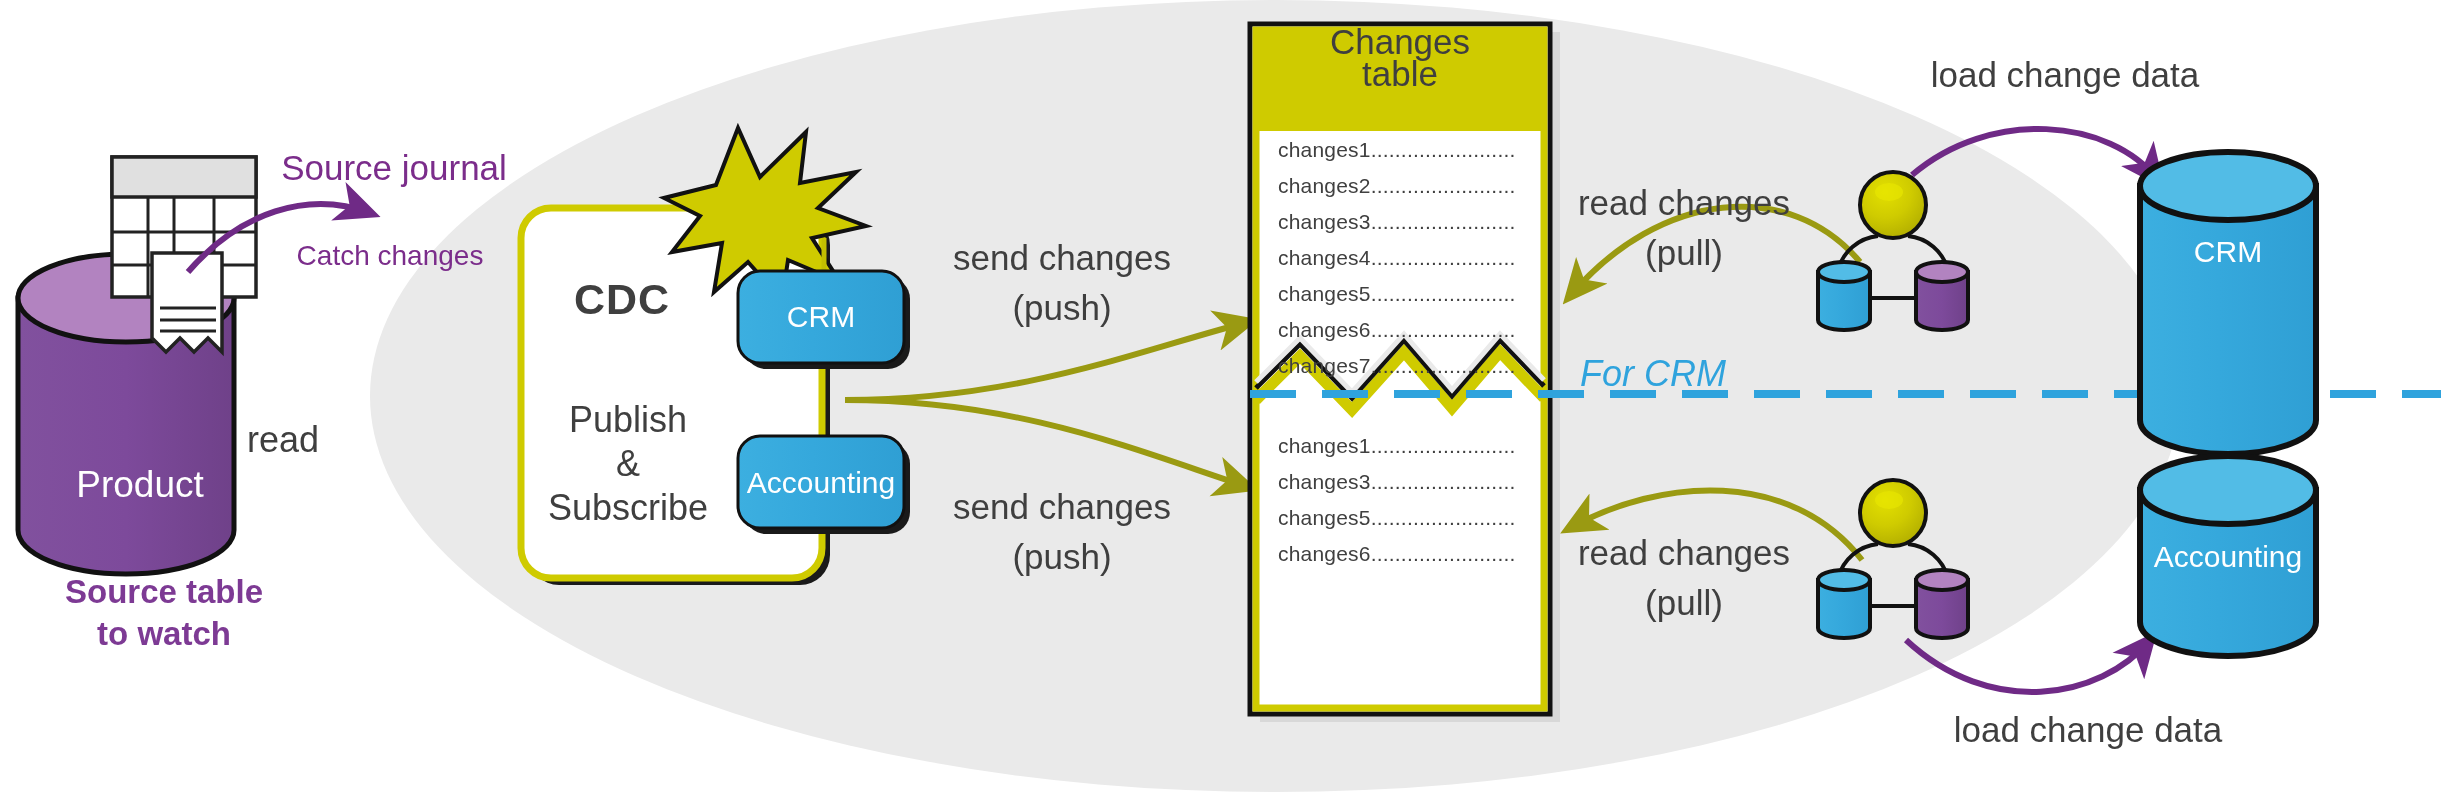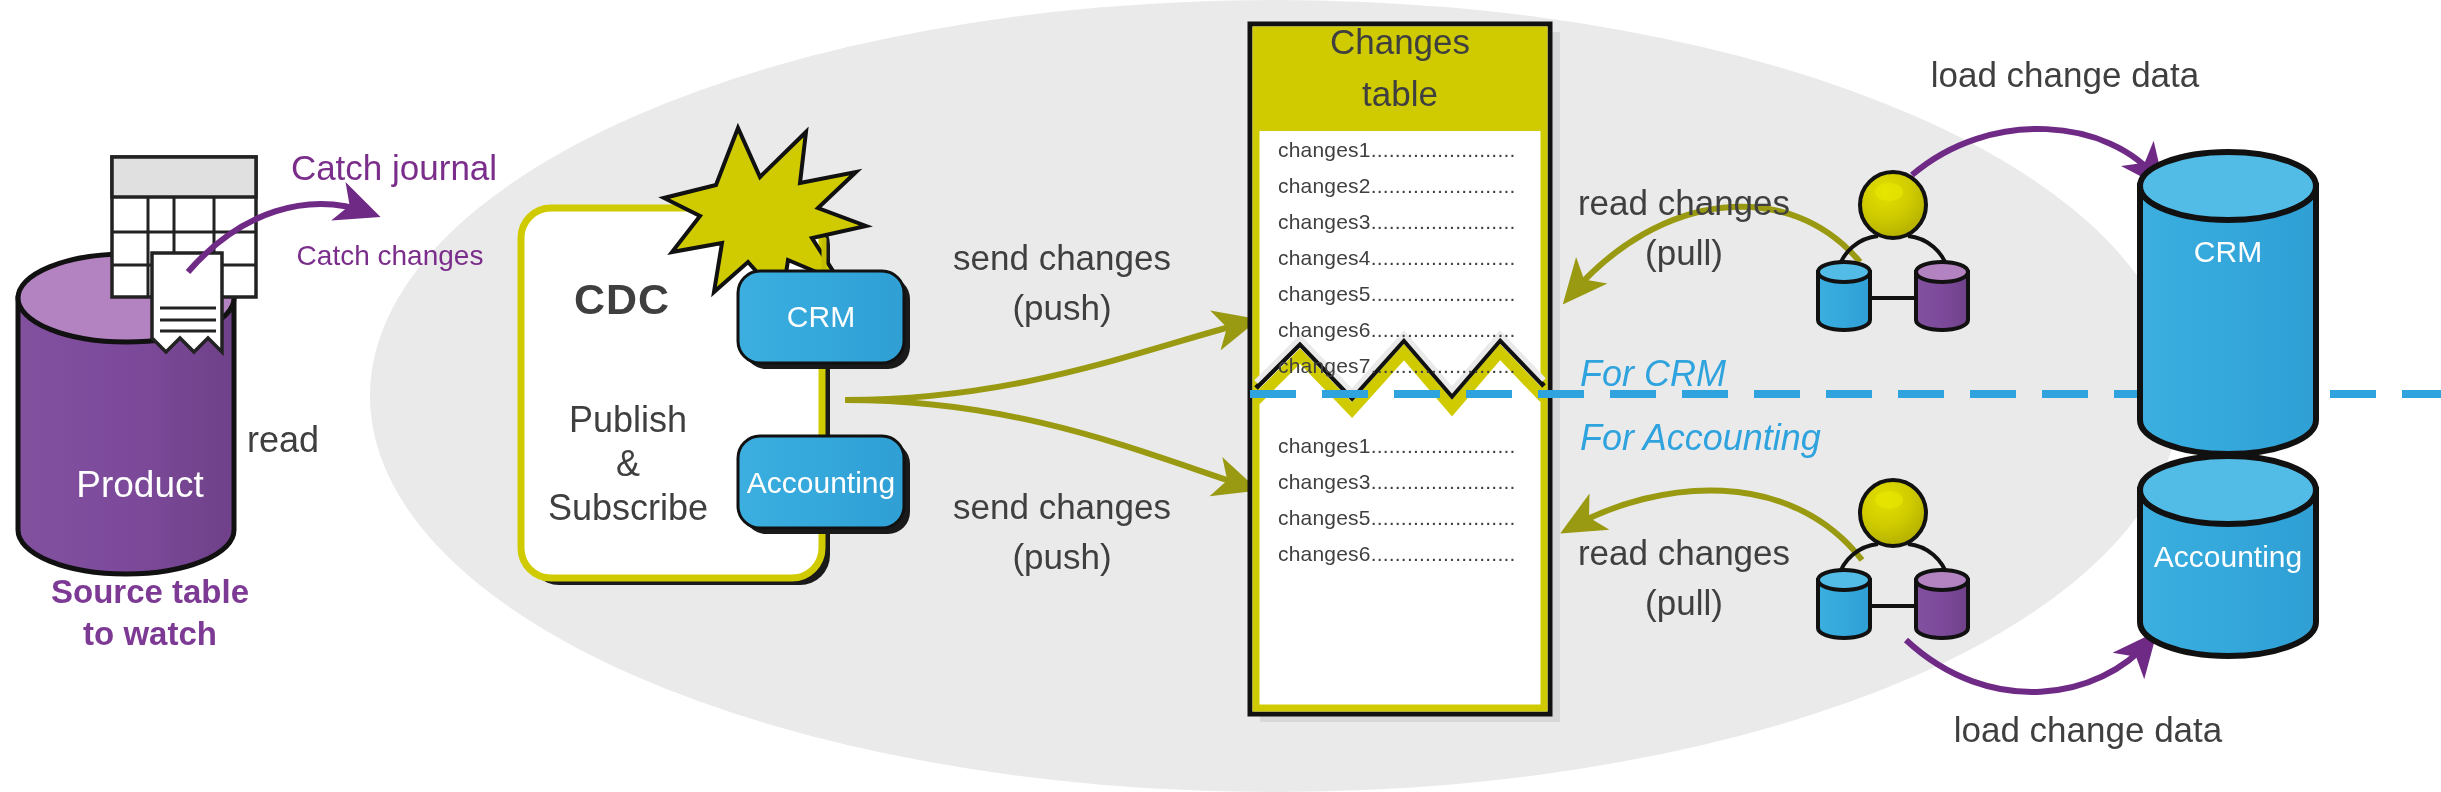--- a/index.html
+++ b/index.html
@@ -3,21 +3,21 @@
 <meta charset="utf-8">
 <style>
   html,body{margin:0;padding:0;background:#ffffff;}
   body{width:2441px;height:792px;position:relative;overflow:hidden;
        font-family:"Liberation Sans","DejaVu Sans",sans-serif;}
   #stage{position:absolute;left:0;top:0;width:2441px;height:792px;}
   #stage > svg{position:absolute;left:0;top:0;}
   .lbl{position:absolute;white-space:pre;line-height:1.12;text-align:right;}
   .dark{color:#3f3f3f;}
   .purple{color:#7b2d8b;}
-  .purple-b{color:#7d3a94;font-weight:bold;}
+  .purple-b{color:#7d3a94;font-weight:bold;margin-left:14px;}
   .blue-it{color:#2fa3dd;font-style:italic;}
   .white{color:#ffffff;}
   .ctr{text-align:center;transform:translateX(-50%);}
   .rowtxt{position:absolute;color:#404040;white-space:pre;font-size:21px;
           letter-spacing:.2px;}
 </style>
 </head>
 <body>
 
 <div id="stage">
@@ -164,59 +164,58 @@
     </g>
   </svg>
 
   <div class="lbl white ctr" style="left:140px;top:464px;font-size:37px;text-align:center;">Product</div>
 
   <div class="lbl dark" style="left:247px;top:420px;font-size:36px;">read</div>
 
   <div class="lbl purple-b ctr" style="left:150px;top:574px;font-size:33px;">Source table</div>
   <div class="lbl purple-b ctr" style="left:150px;top:616px;font-size:33px;">to watch</div>
 
-  <div class="lbl purple ctr" style="left:394px;top:148px;font-size:35px;">Catch journal</div>
+  <div class="lbl purple ctr" style="left:394px;top:148px;font-size:35px;">Source journal</div>
   <div class="lbl purple ctr" style="left:390px;top:240px;font-size:28px;">Catch changes</div>
 
   <div class="lbl dark ctr" style="left:622px;top:275px;font-size:43px;font-weight:bold;letter-spacing:1px;">CDC</div>
   <div class="lbl dark ctr" style="left:628px;top:400px;font-size:36px;">Publish</div>
   <div class="lbl dark ctr" style="left:628px;top:444px;font-size:36px;">&amp;</div>
   <div class="lbl dark ctr" style="left:628px;top:488px;font-size:36px;text-align:right;">Subscribe</div>
 
   <div class="lbl white ctr" style="left:821px;top:300px;font-size:30px;">CRM</div>
   <div class="lbl white ctr" style="left:821px;top:466px;font-size:30px;">Accounting</div>
 
   <div class="lbl dark ctr" style="left:1062px;top:238px;font-size:35px;">send changes</div>
   <div class="lbl dark ctr" style="left:1062px;top:288px;font-size:35px;">(push)</div>
 
   <div class="lbl dark ctr" style="left:1062px;top:487px;font-size:35px;">send changes</div>
   <div class="lbl dark ctr" style="left:1062px;top:537px;font-size:35px;">(push)</div>
 
   <div class="lbl dark ctr" style="left:1400px;top:22px;font-size:35px;">Changes</div>
-  <div class="lbl dark ctr" style="left:1400px;top:74px;font-size:35px;">table</div>
+  <div class="lbl dark ctr" style="left:1400px;top:54px;font-size:35px;">table</div>
 
   <div id="upper-rows">
       <div class="rowtxt" style="left: 1278px; top: 138px;">changes1........................</div>
       <div class="rowtxt" style="left: 1278px; top: 174px;">changes2........................</div>
       <div class="rowtxt" style="left: 1278px; top: 210px;">changes3........................</div>
       <div class="rowtxt" style="left: 1278px; top: 246px;">changes4........................</div>
       <div class="rowtxt" style="left: 1278px; top: 282px;">changes5........................</div>
       <div class="rowtxt" style="left: 1278px; top: 318px;">changes6........................</div>
       <div class="rowtxt" style="left: 1278px; top: 354px;">changes7........................</div>
     </div>
 
   <div id="lower-rows">
       <div class="rowtxt" style="left: 1278px; top: 434px;">changes1........................</div>
       <div class="rowtxt" style="left: 1278px; top: 470px;">changes3........................</div>
       <div class="rowtxt" style="left: 1278px; top: 506px;">changes5........................</div>
       <div class="rowtxt" style="left: 1278px; top: 542px;">changes6........................</div>
     </div>
 
   <div class="lbl blue-it" style="left:1580px;top:354px;font-size:36px;">For CRM</div>
-  <div class="lbl blue-it" style="left:1580px;top:418px;font-size:36px;">For Accounting</div>
 
   <div class="lbl dark ctr" style="left:1684px;top:183px;font-size:35px;">read changes</div>
   <div class="lbl dark ctr" style="left:1684px;top:233px;font-size:35px;">(pull)</div>
 
   <div class="lbl dark ctr" style="left:1684px;top:533px;font-size:35px;">read changes</div>
   <div class="lbl dark ctr" style="left:1684px;top:583px;font-size:35px;">(pull)</div>
 
   <div class="lbl dark ctr" style="left:2065px;top:55px;font-size:35px;">load change data</div>
   <div class="lbl dark ctr" style="left:2088px;top:710px;font-size:35px;">load change data</div>
 

